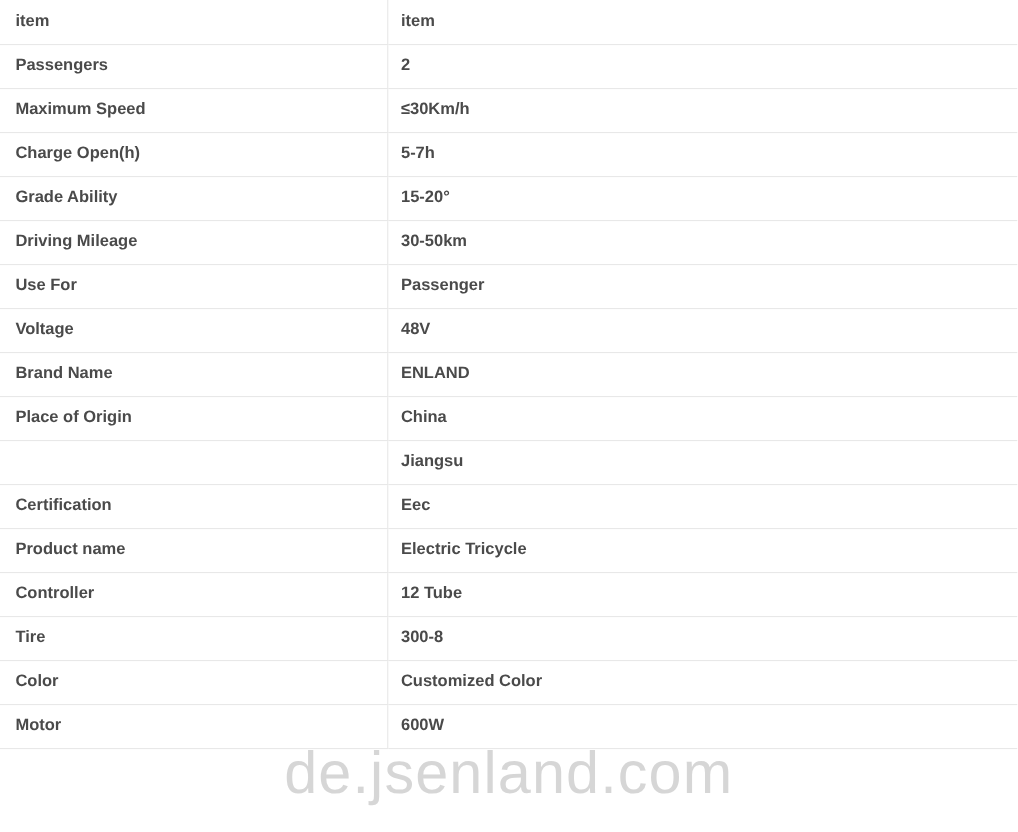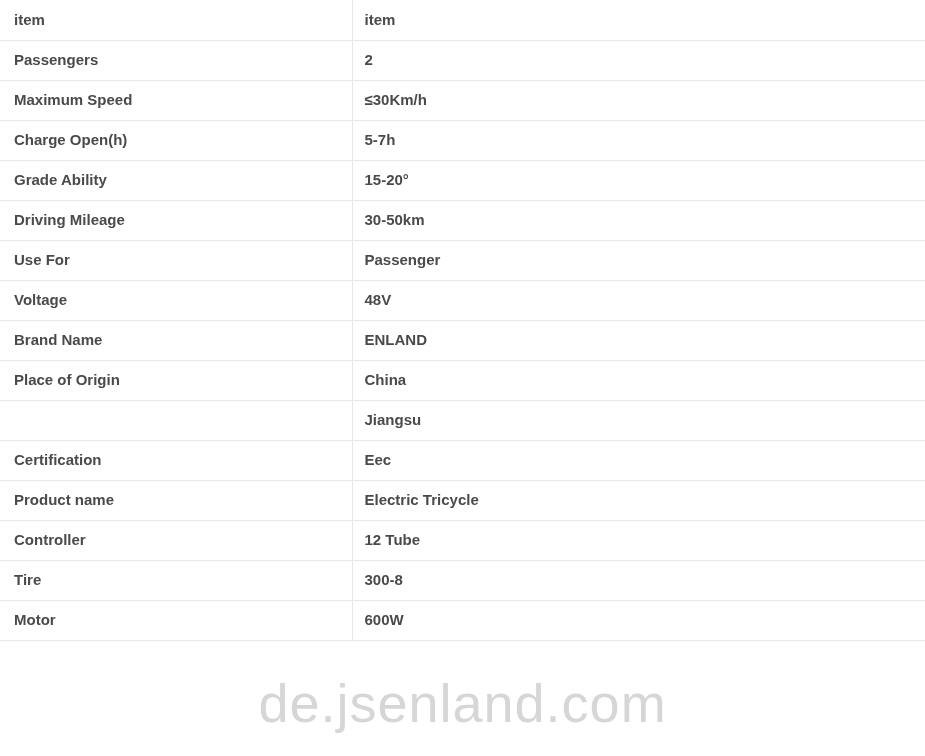--- a/index.html
+++ b/index.html
@@ -132,20 +132,24 @@
     </tr>
     <tr>
       <td>Controller</td>
       <td class="value-cell">12 Tube</td>
     </tr>
     <tr>
       <td>Tire</td>
       <td class="value-cell">300-8</td>
     </tr>
     <tr>
+      <td>Color</td>
+      <td class="value-cell">Customized Color</td>
+    </tr>
+    <tr>
       <td>Motor</td>
       <td class="value-cell">600W</td>
     </tr>
   </tbody>
 </table>
 
 <div class="watermark">
   <div class="watermark-text">de.jsenland.com</div>
 </div>
 

